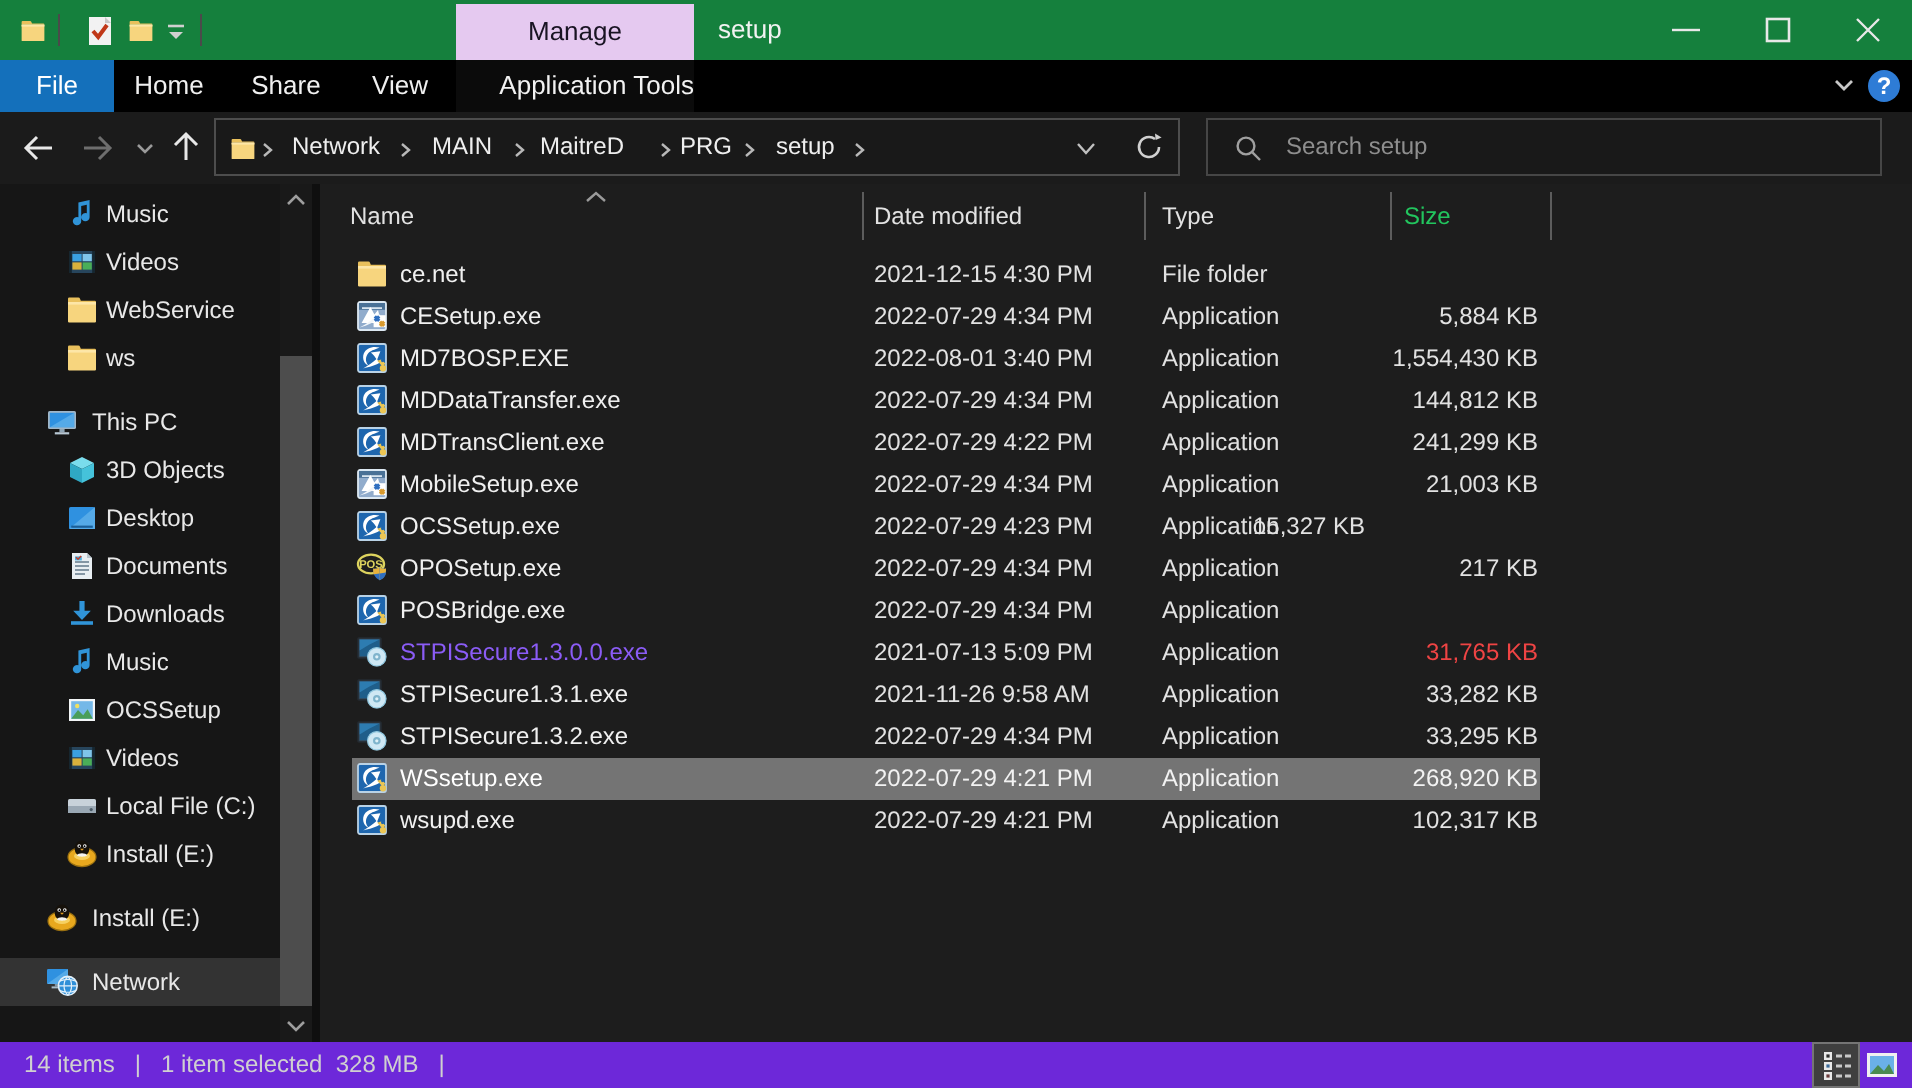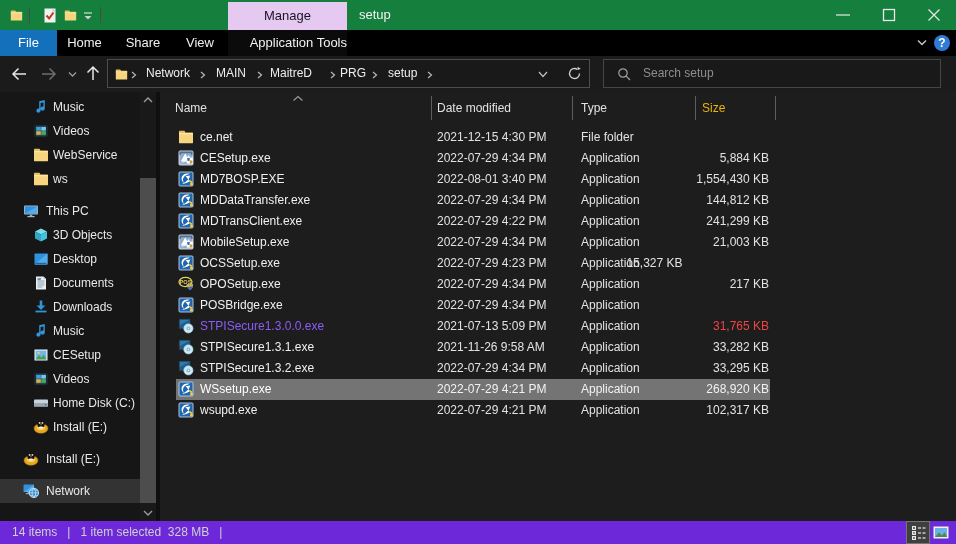--- a/index.html
+++ b/index.html
@@ -146,29 +146,29 @@
         <use href="#dl"></use>
       </svg>
 <div class="txt" style="left:53px;top:203px;line-height:24px;color:#e8e8e8">Downloads</div>
 <svg style="position:absolute;left:33px;top:231px;" width="16" height="16" viewBox="0 0 16 16">
         <use href="#music"></use>
       </svg>
 <div class="txt" style="left:53px;top:227px;line-height:24px;color:#e8e8e8">Music</div>
 <svg style="position:absolute;left:33px;top:255px;" width="16" height="16" viewBox="0 0 16 16">
         <use href="#pics"></use>
       </svg>
-<div class="txt" style="left:53px;top:251px;line-height:24px;color:#e8e8e8">CESetup</div>
+<div class="txt" style="left:53px;top:251px;line-height:24px;color:#e8e8e8">OCSSetup</div>
 <svg style="position:absolute;left:33px;top:279px;" width="16" height="16" viewBox="0 0 16 16">
         <use href="#videos"></use>
       </svg>
 <div class="txt" style="left:53px;top:275px;line-height:24px;color:#e8e8e8">Videos</div>
 <svg style="position:absolute;left:33px;top:303px;" width="16" height="16" viewBox="0 0 16 16">
         <use href="#disk"></use>
       </svg>
-<div class="txt" style="left:53px;top:299px;line-height:24px;color:#e8e8e8">Home Disk (C:)</div>
+<div class="txt" style="left:53px;top:299px;line-height:24px;color:#e8e8e8">Local File (C:)</div>
 <svg style="position:absolute;left:33px;top:327px;" width="16" height="16" viewBox="0 0 16 16">
         <use href="#cdrom"></use>
       </svg>
 <div class="txt" style="left:53px;top:323px;line-height:24px;color:#e8e8e8">Install (E:)</div>
 <svg style="position:absolute;left:23px;top:359px;" width="16" height="16" viewBox="0 0 16 16">
         <use href="#cdrom"></use>
       </svg>
 <div class="txt" style="left:46px;top:355px;line-height:24px;color:#e8e8e8">Install (E:)</div>
 <div class="abs" style="left:0;top:387px;width:140px;height:24px;background:#333333"></div>
 <svg style="position:absolute;left:23px;top:391px;" width="16" height="16" viewBox="0 0 16 16">
@@ -186,21 +186,21 @@
       </svg>
 </div>
 <div class="abs" style="left:156px;top:92px;width:4px;height:429px;background:#0f0f0f"></div>
 <div class="abs" style="left:160px;top:92px;width:796px;height:429px;background:#1d1d1d">
 <div class="txt" style="left:15px;top:3px;height:27px;line-height:27px;color:#e2e2e2">Name</div>
 <svg class="abs" style="left:131px;top:3px" width="14" height="7" viewBox="0 0 14 7">
         <path d="M2.5 5.5 L7 1.5 L11.5 5.5" stroke="#9a9a9a" stroke-width="1.2" fill="none"></path>
       </svg>
 <div class="txt" style="left:277px;top:3px;height:27px;line-height:27px;color:#e2e2e2">Date modified</div>
 <div class="txt" style="left:421px;top:3px;height:27px;line-height:27px;color:#e2e2e2">Type</div>
-<div class="txt" style="left:542px;top:3px;height:27px;line-height:27px;color:#eab308">Size</div>
+<div class="txt" style="left:542px;top:3px;height:27px;line-height:27px;color:#22c55e">Size</div>
 <div class="abs" style="left:271px;top:4px;width:1px;height:24px;background:#5c5c5c"></div>
 <div class="abs" style="left:412px;top:4px;width:1px;height:24px;background:#5c5c5c"></div>
 <div class="abs" style="left:535px;top:4px;width:1px;height:24px;background:#5c5c5c"></div>
 <div class="abs" style="left:615px;top:4px;width:1px;height:24px;background:#5c5c5c"></div>
 <svg style="position:absolute;left:18px;top:37px;" width="16" height="16" viewBox="0 0 16 16">
         <use href="#folder"></use>
       </svg>
 <div class="txt" style="left:40px;top:35px;line-height:21px;color:#f0f0f0">ce.net</div>
 <div class="txt" style="left:277px;top:35px;line-height:21px;color:#e2e2e2">2021-12-15 4:30 PM</div>
 <div class="txt" style="left:421px;top:35px;line-height:21px;color:#e2e2e2">File folder</div>

